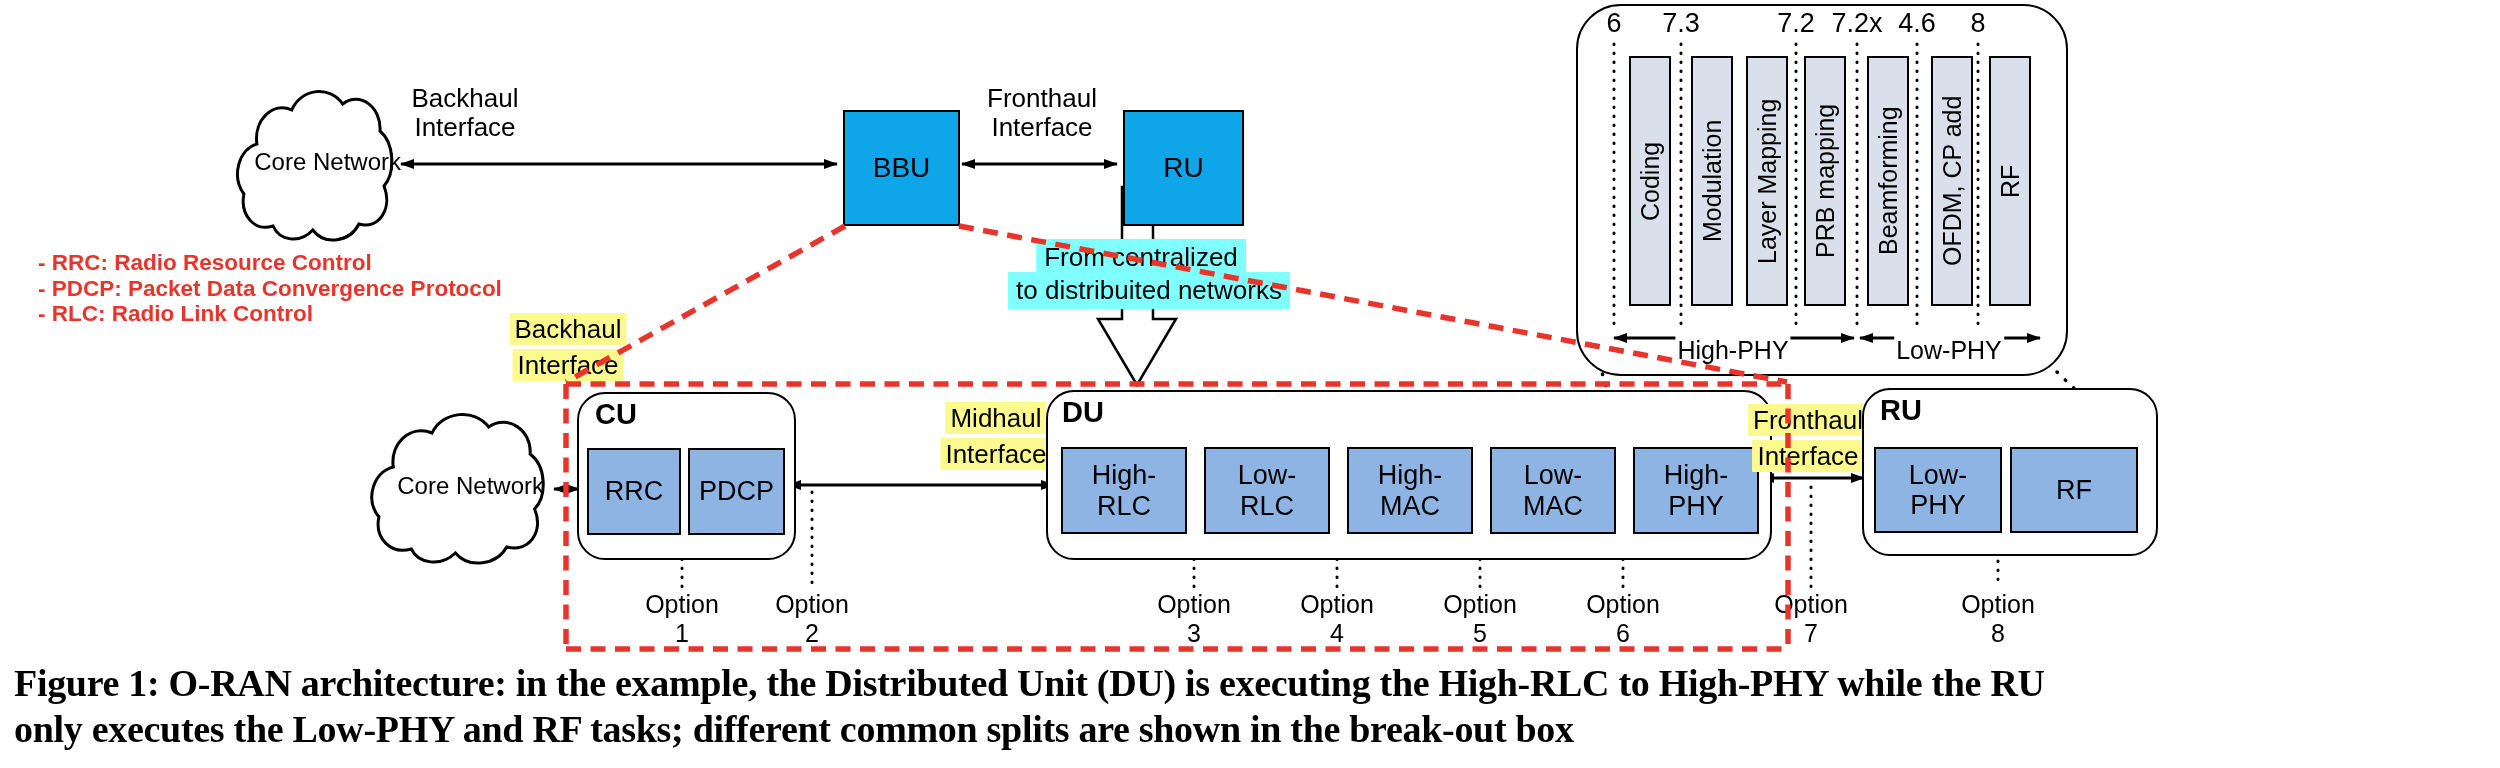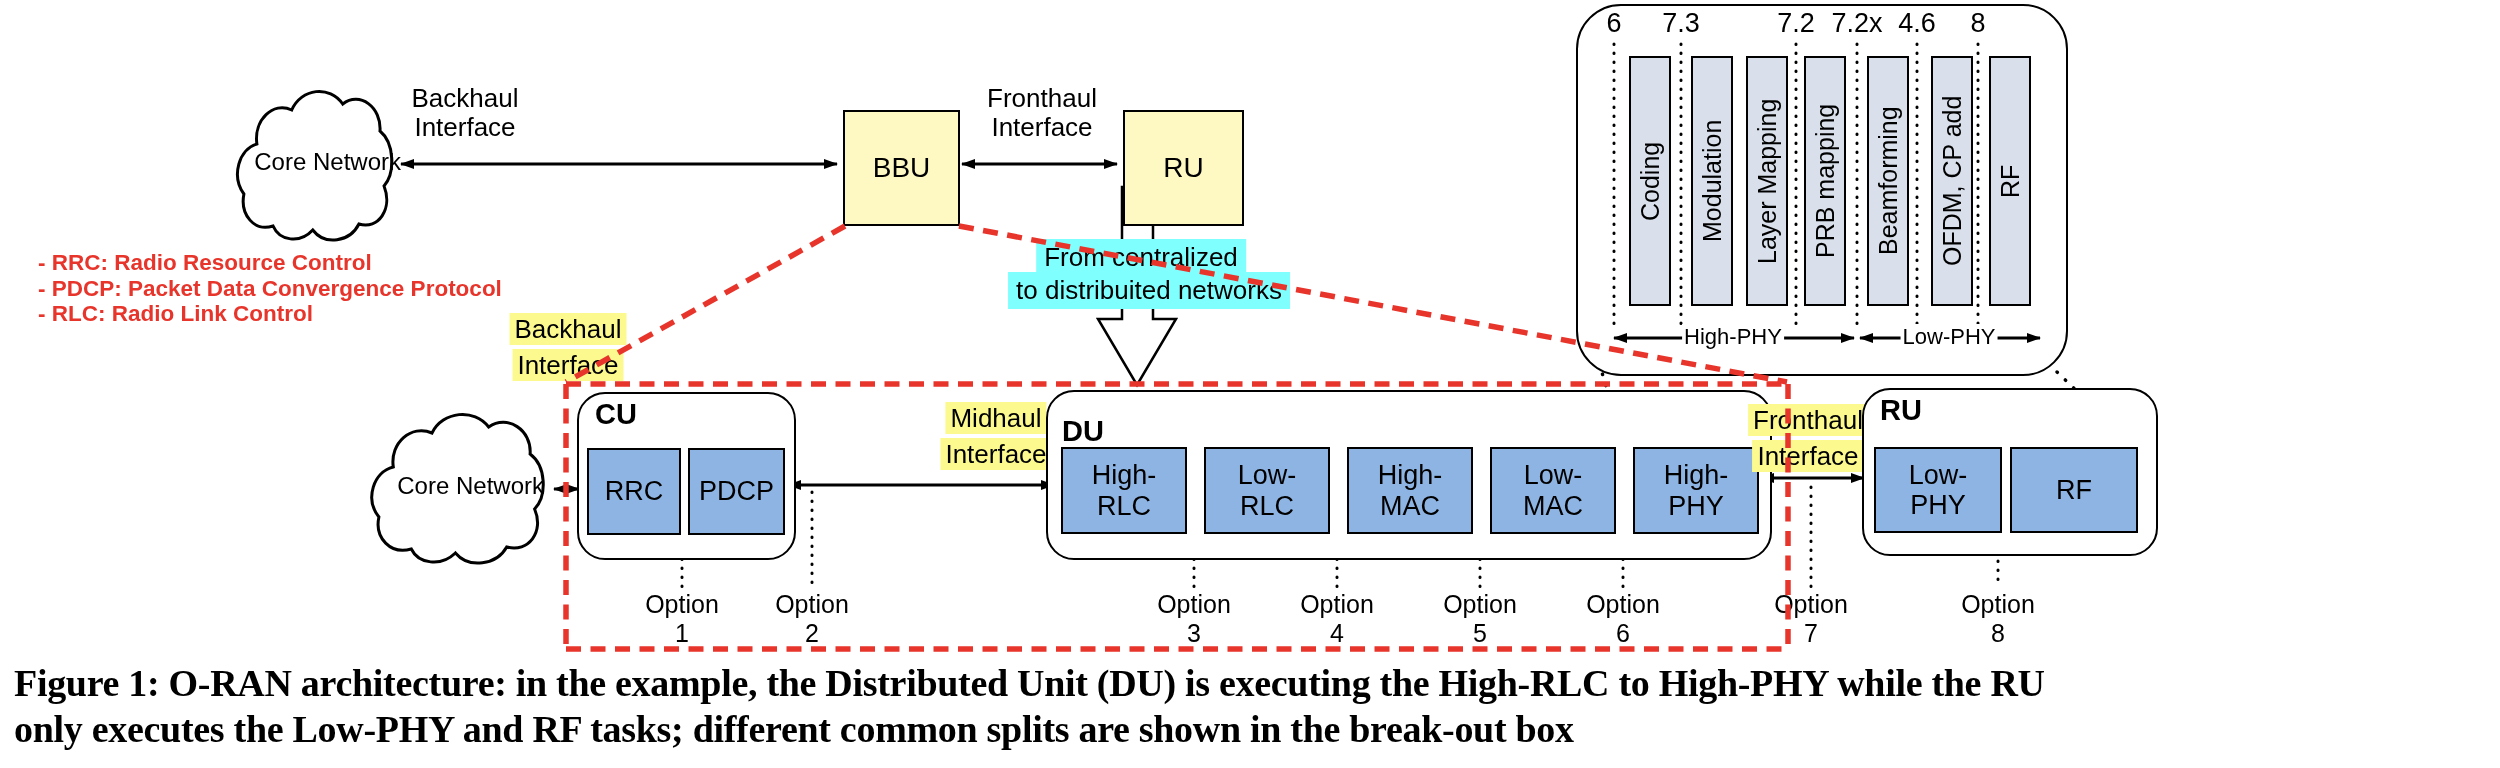--- a/index.html
+++ b/index.html
@@ -3,37 +3,37 @@
 <meta charset="utf-8">
 <style>
   html,body{margin:0;padding:0;background:#fff;}
   #figure{position:relative;width:2500px;height:768px;background:#fff;overflow:hidden;
           font-family:"Liberation Sans",sans-serif;color:#000;}
   .abs{position:absolute;}
   .cx{transform:translateX(-50%);}
   svg.layer{position:absolute;left:0;top:0;pointer-events:none;}
   .lbl2{text-align:center;font-size:26px;line-height:29px;}
   .cloud-text{text-align:right;font-size:24px;}
-  .topbox{background:#fef9c3;border:2.5px solid #000;display:flex;align-items:center;
+  .topbox{background:#0ea5e9;border:2.5px solid #000;display:flex;align-items:center;
           justify-content:center;font-size:28px;}
   .bluebox{background:#8DB4E2;border:2.5px solid #000;display:flex;align-items:center;
            justify-content:center;text-align:center;font-size:27px;line-height:1.13;}
   .roundrect{background:#fff;border:2.5px solid #000;border-radius:28px;}
   .rtitle{font-weight:bold;font-size:29px;}
   .hl-y{background:#FCFA8F;padding:0 5px;display:inline-block;font-size:26px;line-height:32px;}
   .hl-c{background:#80FFFF;padding:3px 8px;display:inline-block;font-size:26px;line-height:31px;}
   .ylabel{text-align:center;line-height:33px;white-space:nowrap;}
   .legend{color:#E8352B;font-weight:bold;font-size:22.5px;line-height:25.5px;white-space:nowrap;}
   .opt{width:130px;text-align:center;font-size:25px;line-height:29px;}
   .breakout{background:#fff;border:2.5px solid #000;border-radius:45px;}
   .bar{background:#D9E0EB;border:2px solid #000;width:38px;height:246px;
        display:flex;align-items:center;justify-content:center;
        writing-mode:vertical-rl;transform:rotate(180deg);font-size:25px;white-space:nowrap;}
   .split-num{font-size:27px;font-weight:normal;}
-  .phy-range{font-size:22px;background:#fff;padding:0 2px;white-space:nowrap;}
+  .phy-range{font-size:25px;background:#fff;padding:0 2px;white-space:nowrap;margin-top:12px;}
   .caption{font-family:"Liberation Serif",serif;font-weight:bold;font-size:38px;
            line-height:46px;white-space:nowrap;letter-spacing:-0.3px;}
 </style>
 </head>
 <body>
 
 <div id="figure">
 
   <svg class="layer" width="2500" height="768">
     <defs>
@@ -166,21 +166,21 @@
   <div class="abs rtitle" style="left:595px;top:398px;">CU</div>
   <div class="abs bluebox" style="left:587px;top:448px;width:90px;height:83px;">RRC</div>
   <div class="abs bluebox" style="left:688px;top:448px;width:93px;height:83px;">PDCP</div>
 
   <div class="abs cx ylabel" style="left:996px;top:402px;">
     <span class="hl-y">Midhaul</span><br>
     <span class="hl-y">Interface</span>
   </div>
 
   <div class="abs roundrect" style="left:1046px;top:390px;width:722px;height:166px;"></div>
-  <div class="abs rtitle" style="left:1062px;top:396px;margin-top:19px;">DU</div>
+  <div class="abs rtitle" style="left:1062px;top:396px;">DU</div>
   <div class="abs bluebox" style="left:1061px;top:447px;width:122px;height:83px;">
     <span><span>High-</span><br>
           <span>RLC</span></span>
   </div>
   <div class="abs bluebox" style="left:1204px;top:447px;width:122px;height:83px;">
     <span><span>Low-</span><br>
           <span>RLC</span></span>
   </div>
   <div class="abs bluebox" style="left:1347px;top:447px;width:122px;height:83px;">
     <span><span>High-</span><br>

